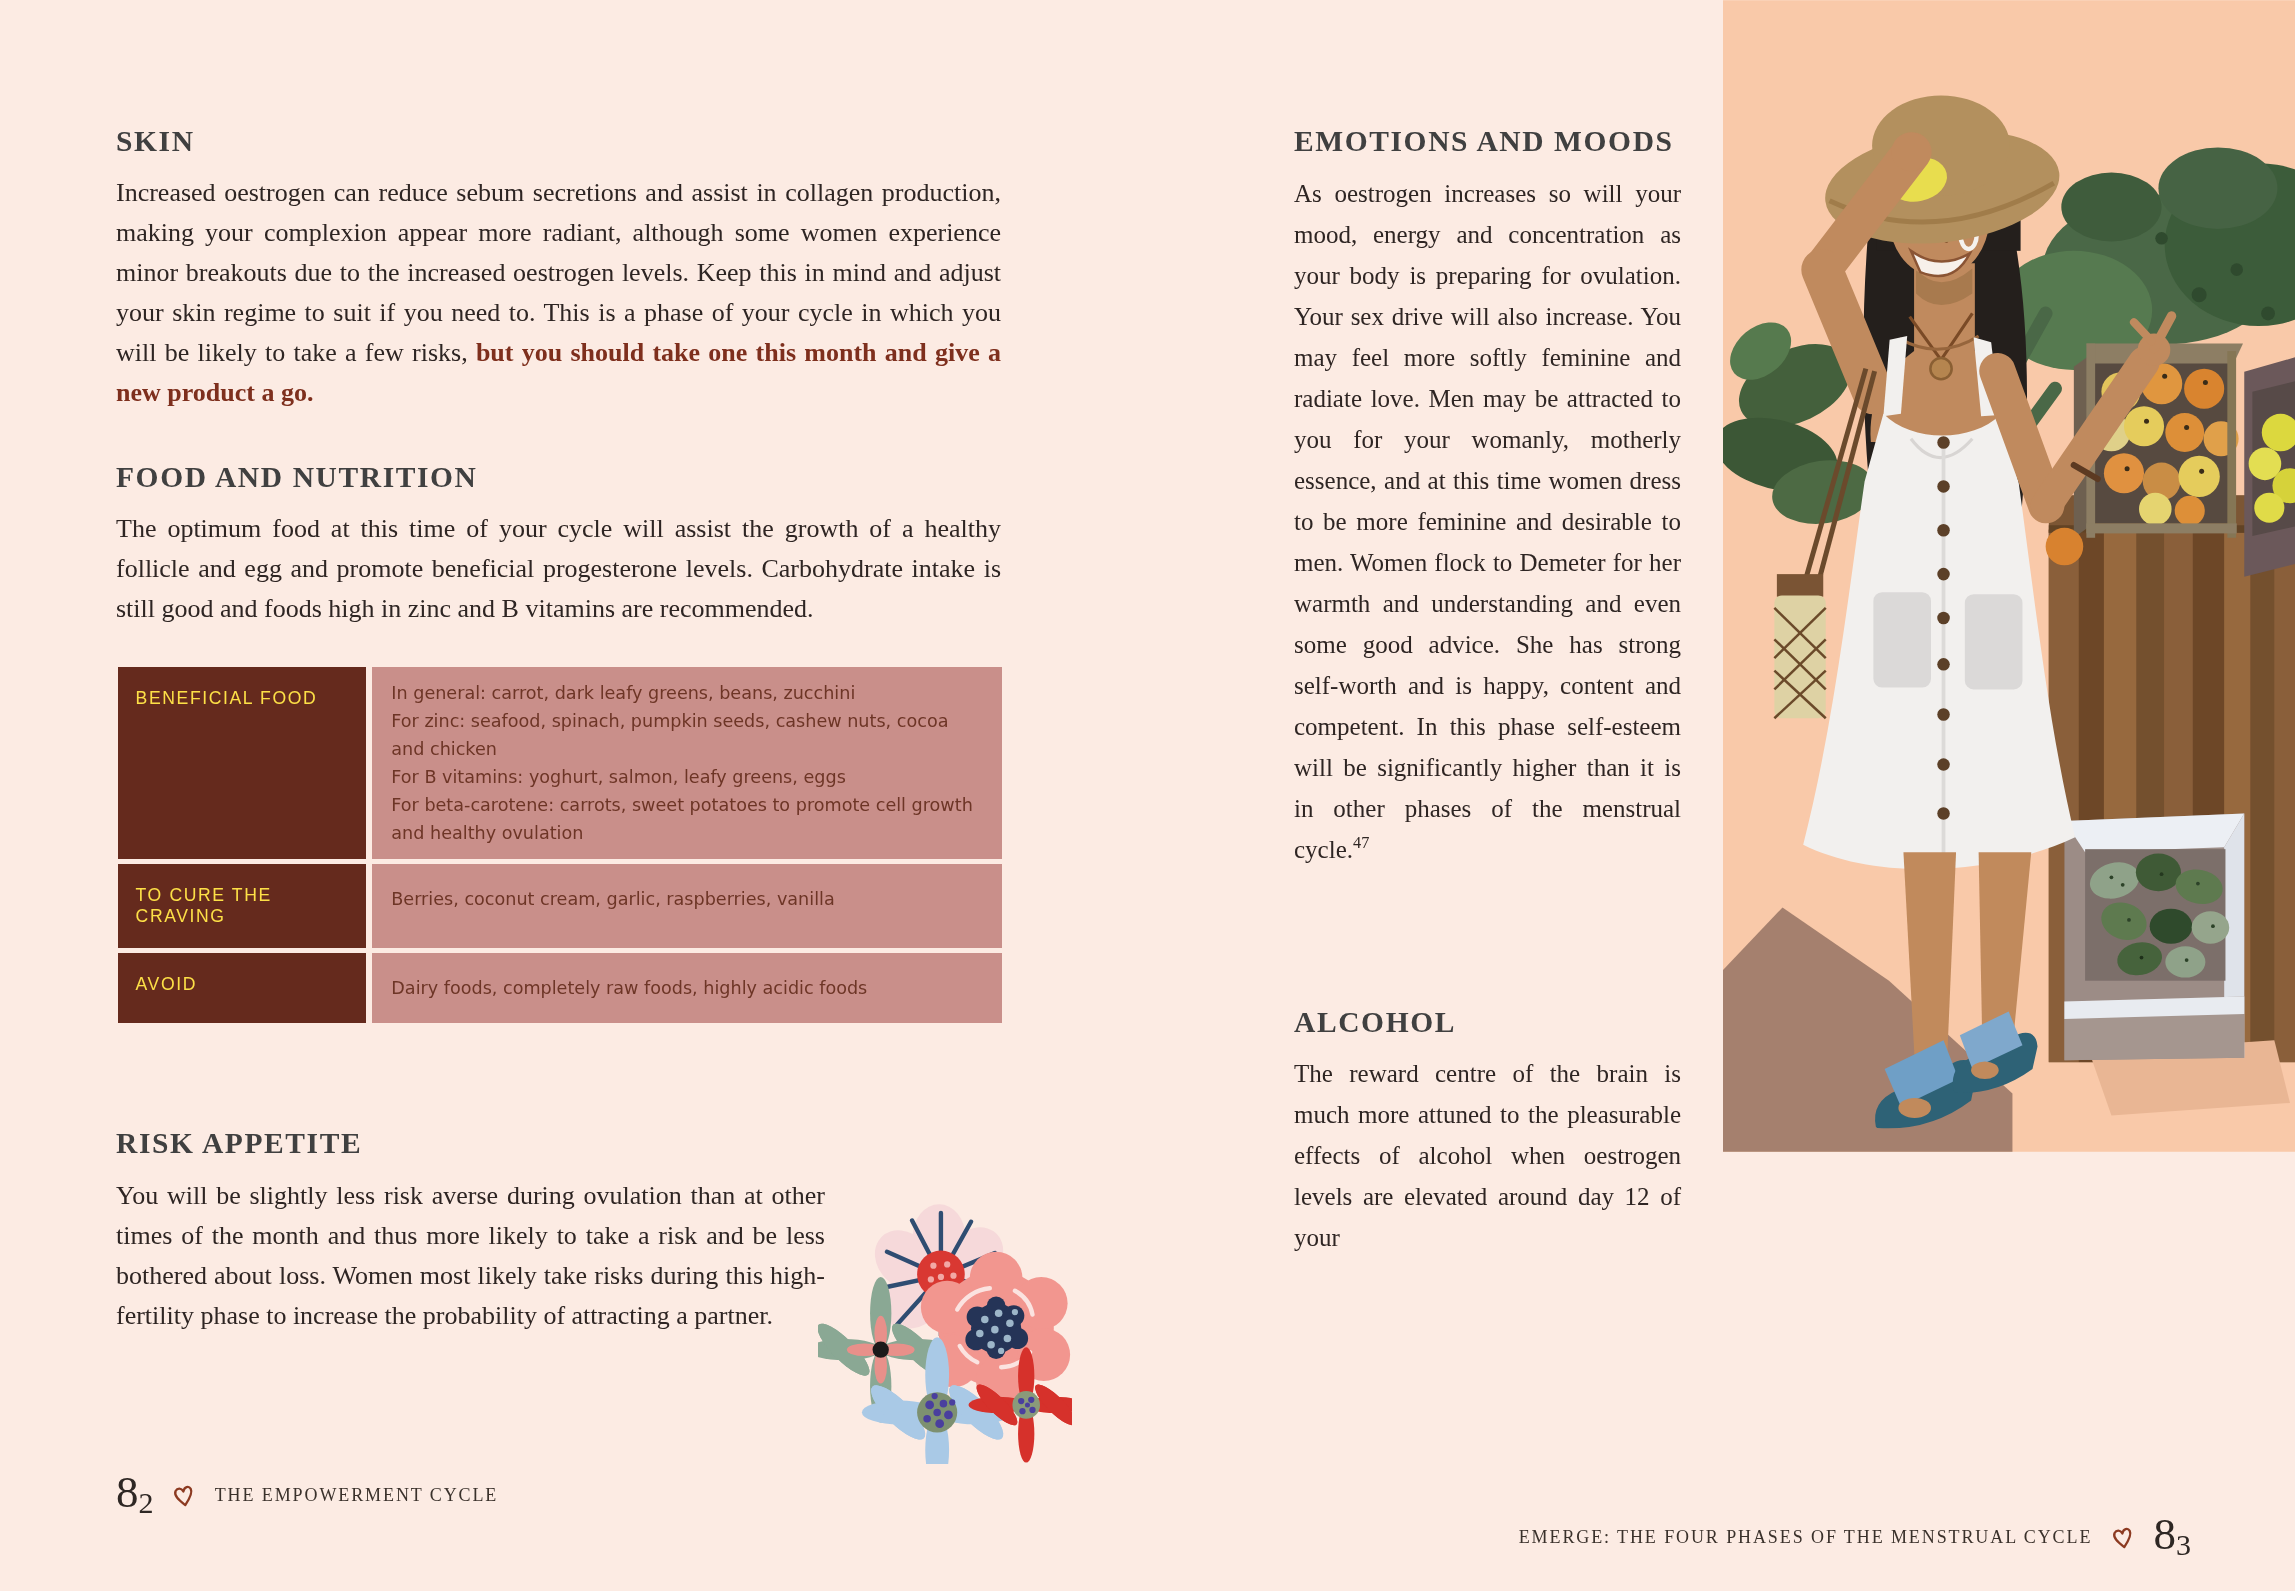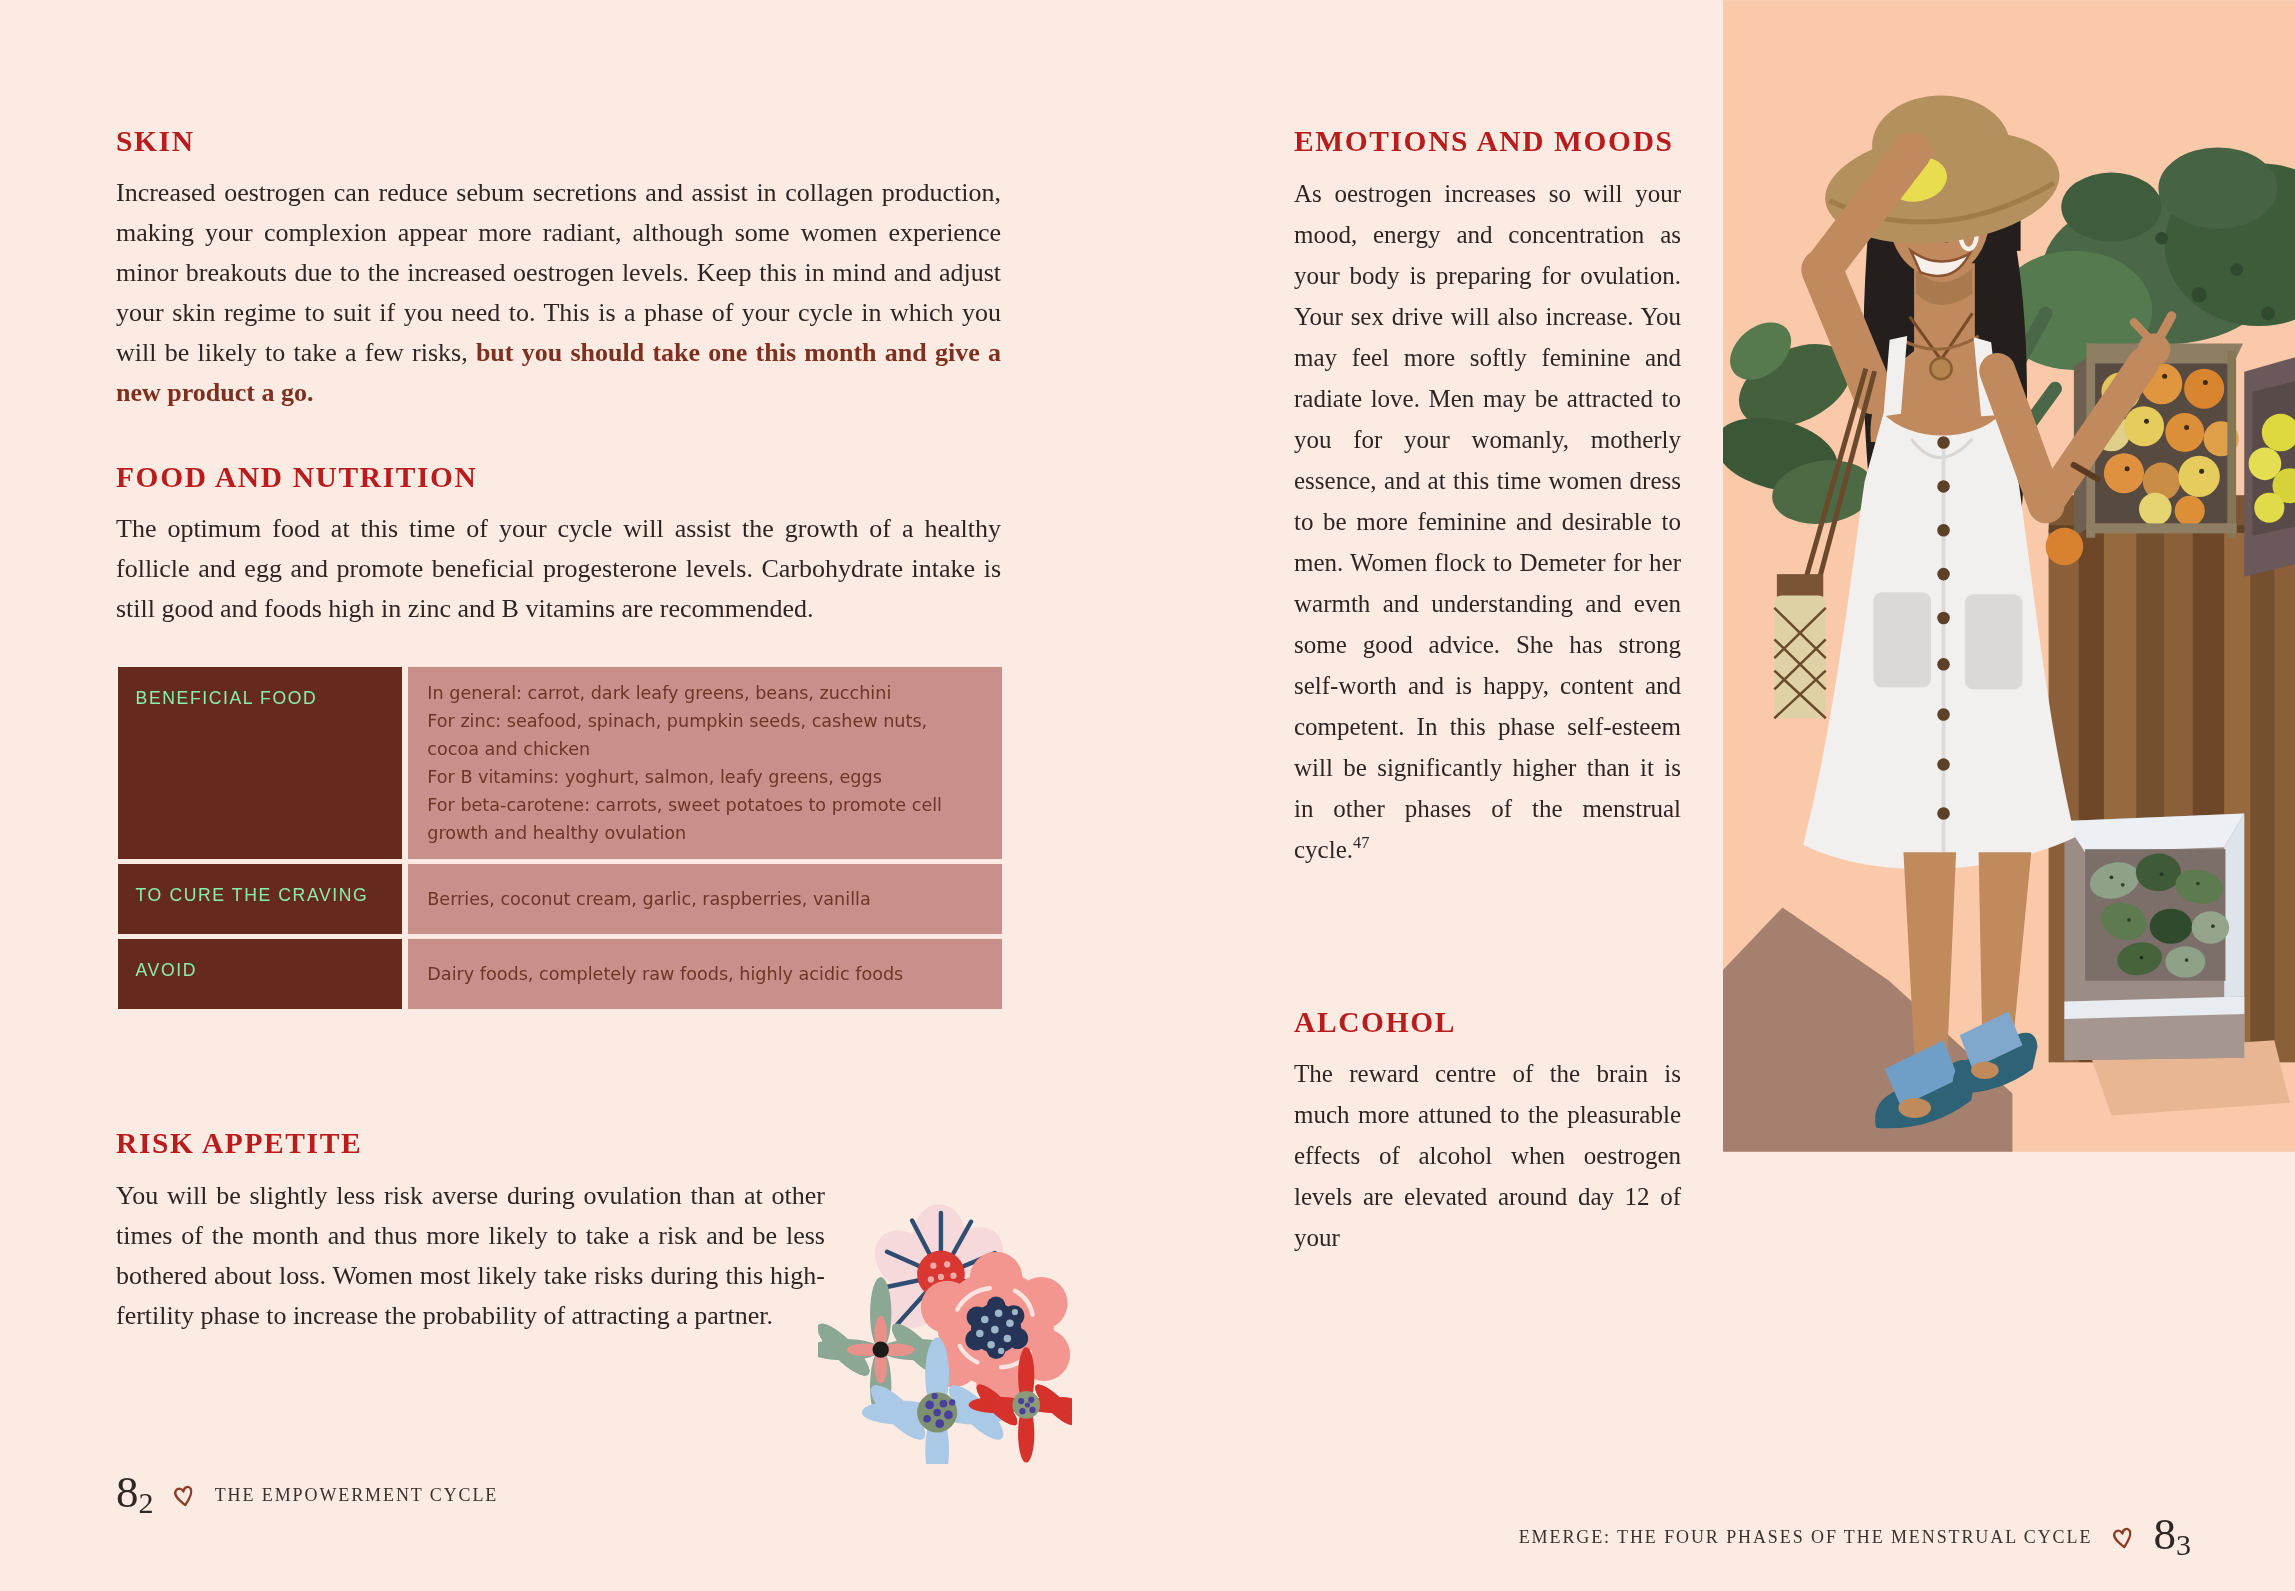--- a/index.html
+++ b/index.html
@@ -3,36 +3,36 @@
 <meta charset="utf-8">
 <style>
   html,body{margin:0;padding:0;background:#efe0da;}
   .canvas{
     position:relative; width:2295px; height:1592px; overflow:hidden;
     background:#fcebe3; color:#2e2523;
     font-family:"Liberation Serif","DejaVu Serif",serif;
   }
   .heading{
     position:absolute; font-size:29.5px; font-weight:700; letter-spacing:1.6px;
-    color:#b91c1c;
+    color:#404040;
   }
   .para{
     position:absolute; font-size:26px; line-height:40px; text-align:justify;
     color:#2e2523;
   }
   .para .bold-accent{ font-weight:700; color:#7e2f1d; }
   .fn{ font-size:16.3px; position:relative; top:-10px; line-height:0; }
   
   .food-table{
     position:absolute; left:118px; top:667px; width:884px;
     display:flex; flex-direction:column; gap:5px;
   }
   .trow{ display:flex; gap:6.3px; }
   .tlabel{
-    width:284px; box-sizing:border-box; background:#652a1d; color:#86efac;
+    width:248px; box-sizing:border-box; background:#652a1d; color:#fde047;
     font-family:"Liberation Sans","DejaVu Sans",sans-serif;
     font-size:17.6px; letter-spacing:1.6px; padding:21px 17.6px;
   }
   .tvalue{
     flex:1; box-sizing:border-box; background:#c98f8a; color:#6d3526;
     font-family:"DejaVu Sans","Liberation Sans",sans-serif;
     font-size:17.6px; line-height:28px; padding:12px 19px; white-space:pre-line;
   }
   .trow.small .tvalue{ padding-top:21px; padding-bottom:21px; }
   

